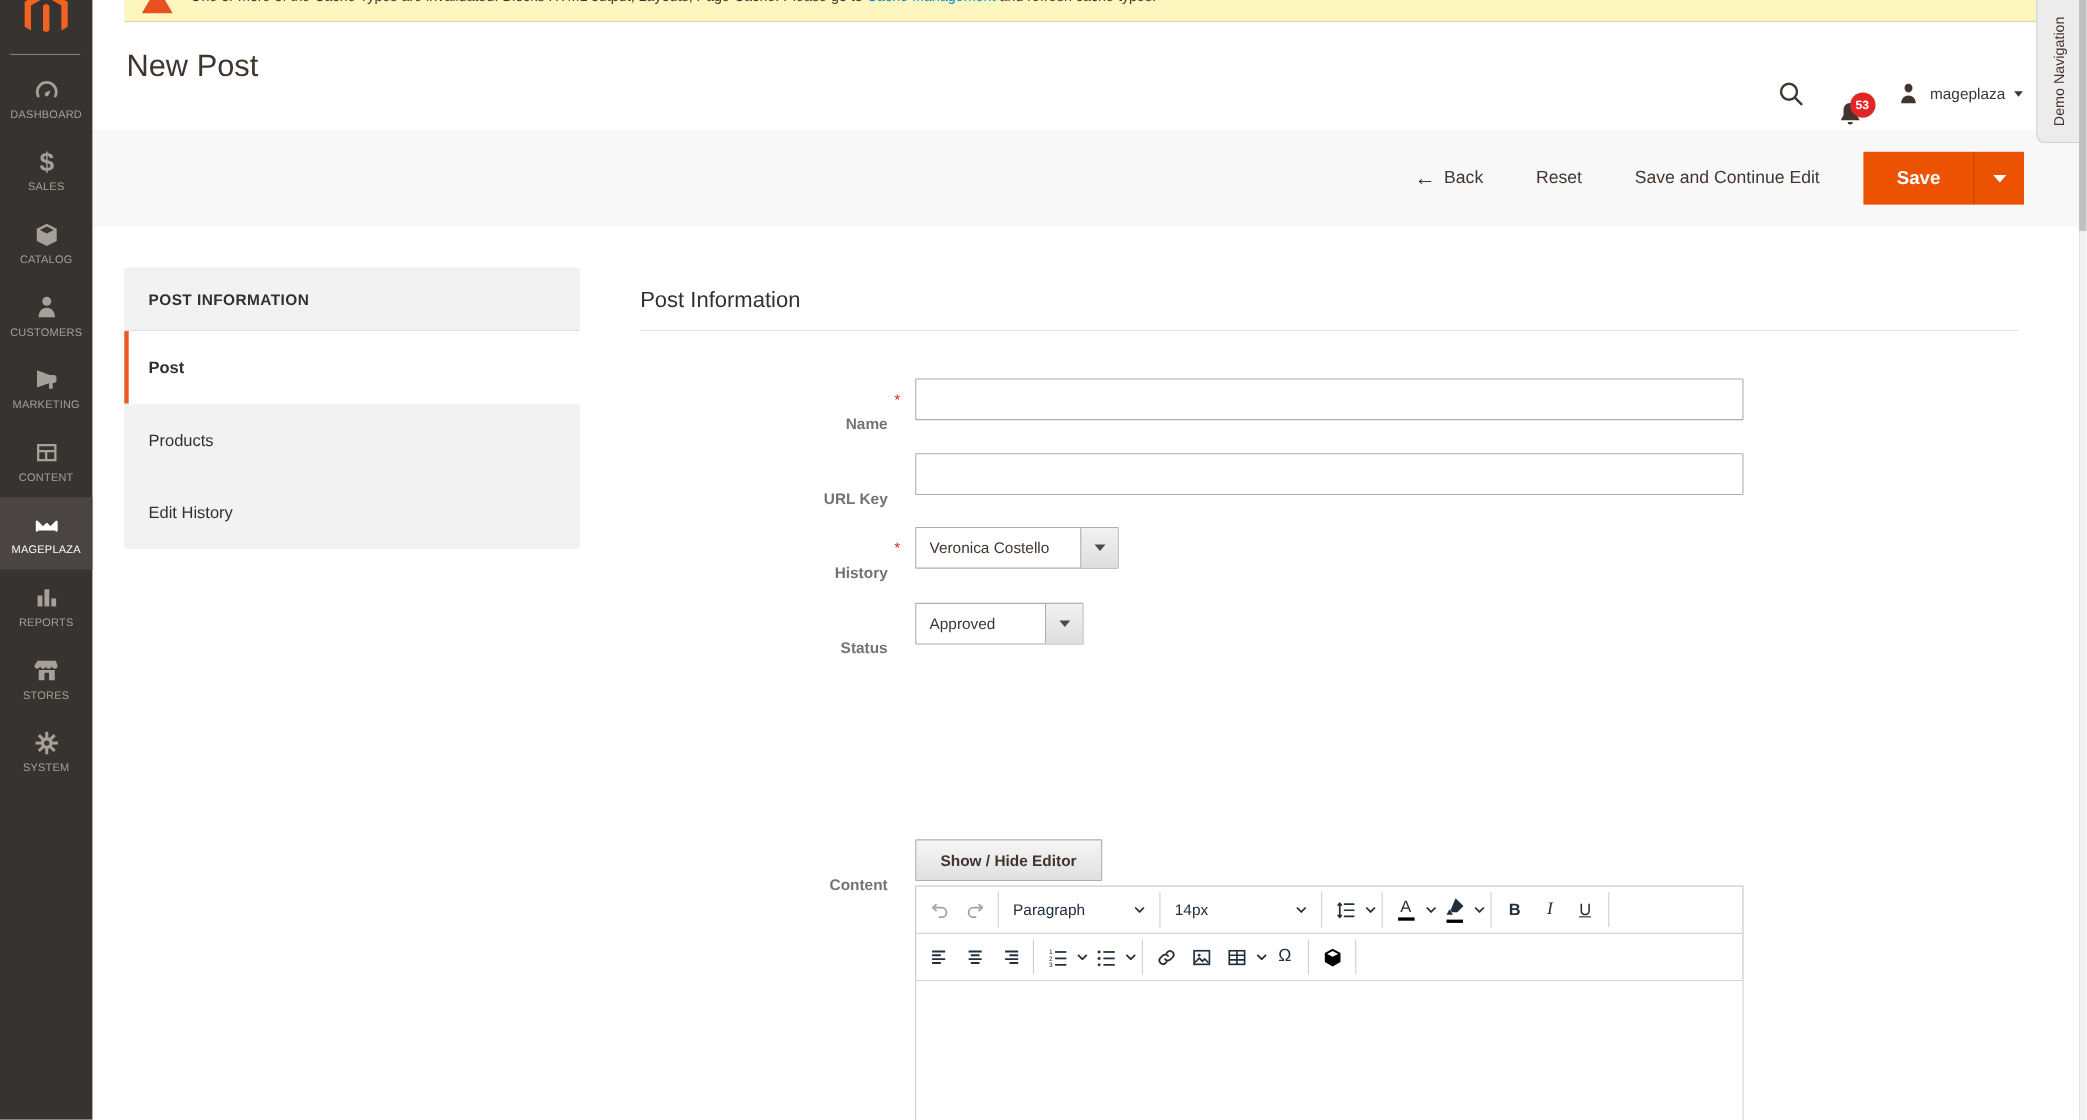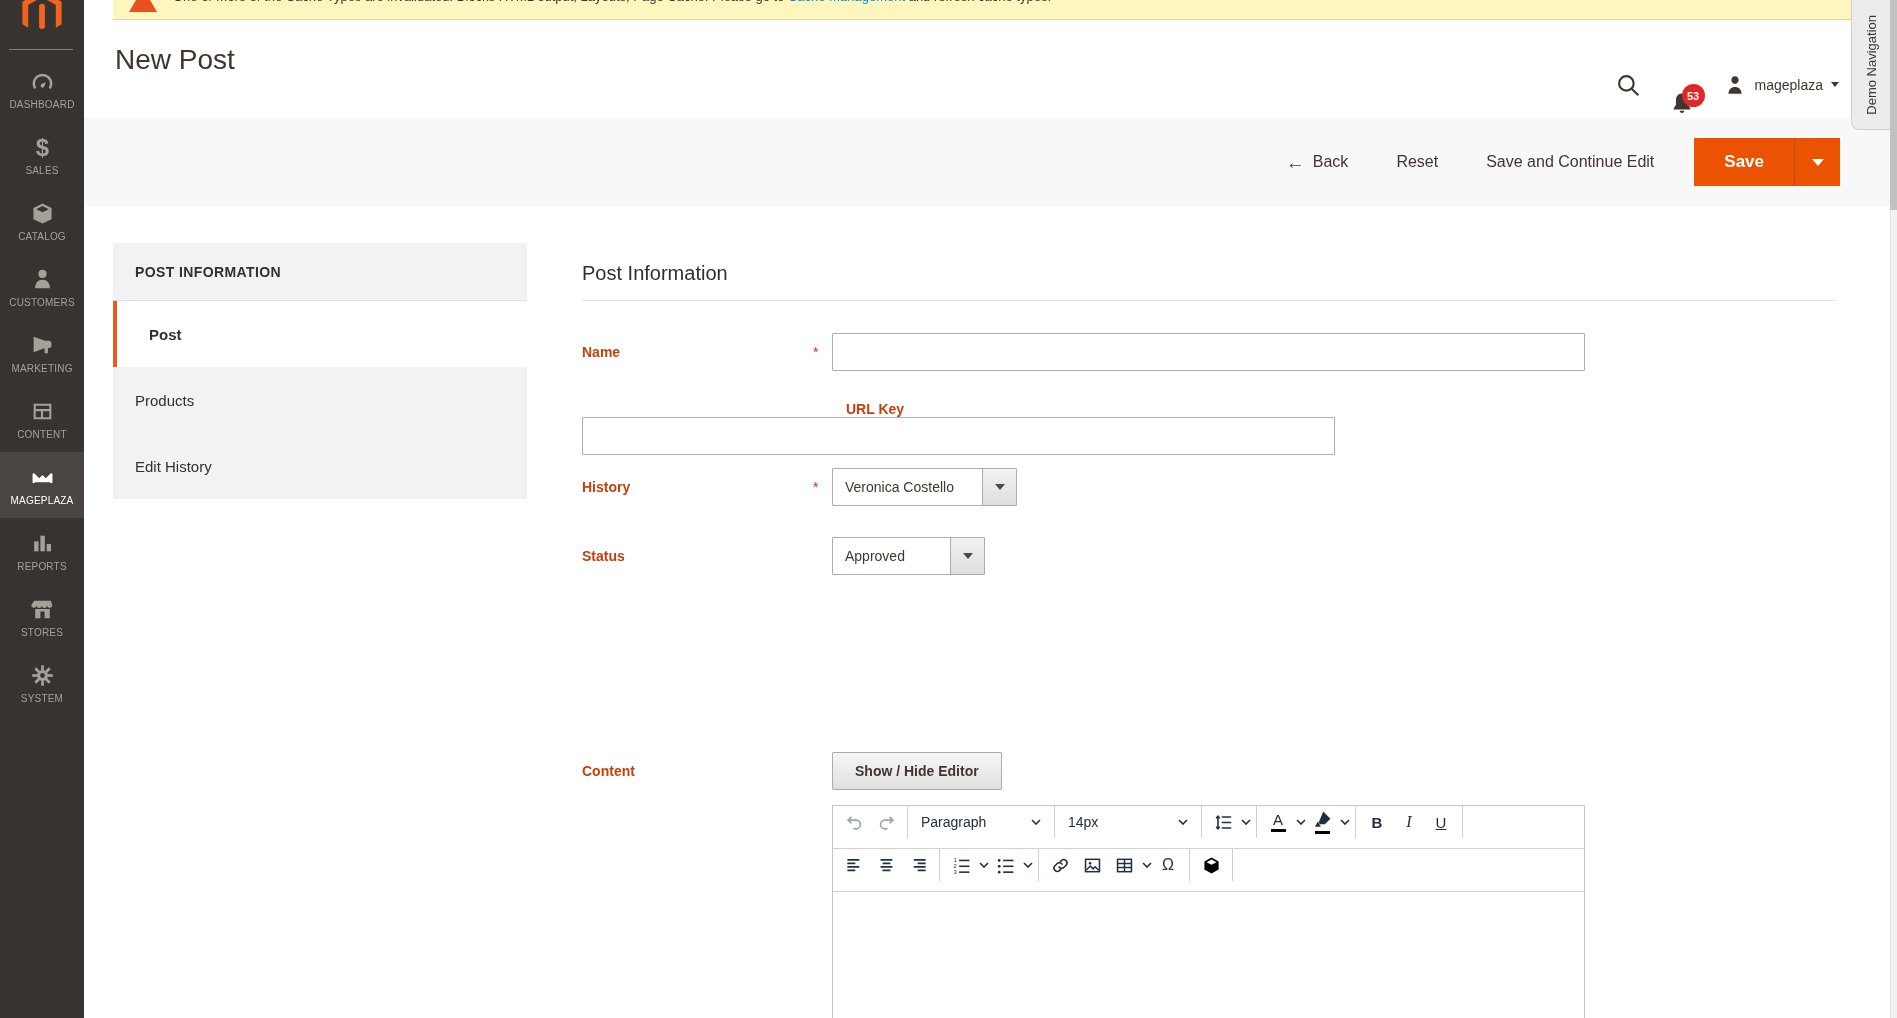--- a/index.html
+++ b/index.html
@@ -49,45 +49,45 @@
   .save-btn { display:flex; height:48px; background:#eb5202; color:#fff; cursor:pointer; }
   .save-main { padding:0 30px; line-height:48px; font-size:17px; font-weight:600; }
   .save-caret { width:46px; border-left:1px solid #c14602; display:flex; align-items:center; justify-content:center; }
   .save-caret .tri { width:0; height:0; border-left:6px solid transparent; border-right:6px solid transparent; border-top:7px solid #fff; }
 
   
   .tab-panel { position:absolute; left:29px; top:243px; width:414px; z-index:2; }
   .tp-header { height:58px; background:#f2f2f2; border-bottom:1px solid #e0e0e0; display:flex; align-items:center;
     padding-left:22px; font-size:14px; font-weight:700; letter-spacing:.4px; color:#303030; }
   .tp-tab { height:66px; background:#f2f2f2; display:flex; align-items:center; padding-left:22px; font-size:15px; color:#303030; cursor:pointer; }
-  .tp-tab.active { background:#fff; border-left:4px solid #e85b27; padding-left:32px; font-weight:600; }
+  .tp-tab.active { background:#fff; border-left:4px solid #e85b27; padding-left:18px; font-weight:600; }
 
   
   .section-title { position:absolute; left:498px; top:262px; width:1253px; font-size:20px; font-weight:400; color:#303030;
     padding-bottom:15px; border-bottom:1px solid #e3e3e3; }
   .frow { position:absolute; left:498px; display:flex; align-items:center; }
   .frow.top-align { align-items:flex-start; }
-  .flabel { width:225px; font-size:14px; font-weight:600; color:#c2410c; }
+  .flabel { width:225px; text-align:right; font-size:14px; font-weight:600; color:#737373;margin-top:44px; }
   .req { color:#e22626; margin-left:6px; width:19px; font-size:14px; }
   .noreq { width:25px; }
   .tinput { width:753px; height:38px; border:1px solid #adadad; border-radius:1px; padding:0 10px; font-size:14px; color:#303030;
     font-family:"Liberation Sans", sans-serif; background:#fff; }
   .tarea { width:753px; height:113px; border:1px solid #adadad; border-radius:1px; padding:6px 10px; font-size:14px; color:#303030;
     font-family:"Liberation Sans", sans-serif; resize:both; }
   .msel { display:flex; height:38px; border:1px solid #adadad; border-radius:1px; background:#fff; cursor:pointer; }
   .msel .val { padding:0 12px; line-height:36px; font-size:14px; color:#41362f; }
   .msel .dbtn { width:34px; background:linear-gradient(#f2f2f2,#dedede); border-left:1px solid #adadad;
     display:flex; align-items:center; justify-content:center; }
   .msel .dbtn .tri { width:0; height:0; border-left:5px solid transparent; border-right:5px solid transparent; border-top:6px solid #514943; }
   .gray-btn { height:38px; padding:0 22px; border:1px solid #adadad; border-radius:1px; background:linear-gradient(#f6f6f6,#e0e0e0);
     font-size:14px; font-weight:600; color:#41362f; cursor:pointer; font-family:"Liberation Sans", sans-serif; }
 
   
   .editor { position:absolute; left:748px; top:805px; width:753px; height:260px; border:1px solid #c5c5c5; background:#fff; }
-  .tb { display:flex; height:43px; border-bottom:1px solid #cfcfcf; align-items:flex-start; }
+  .tb { display:flex; height:43px; border-bottom:1px solid #cfcfcf; align-items:center; }
   .tbg { display:flex; align-items:center; padding:0 5px; border-right:1px solid #cfcfcf; }
   .tbtn { width:32px; height:32px; display:flex; align-items:center; justify-content:center; color:#222f3e; cursor:pointer; border-radius:2px; }
   .tbtn.disabled { color:#9aa2ac; }
   .tbtn svg { width:19px; height:19px; }
   .tsel { display:flex; align-items:center; justify-content:space-between; width:136px; padding:0 8px; font-size:14px; color:#222f3e;
     height:32px; cursor:pointer; }
   .chev { width:10px; height:6px; stroke:#222f3e; fill:none; stroke-width:1.6; }
   .mini-chev { margin-left:2px; cursor:pointer; display:flex; align-items:center; }
   .fmt-letter { font-size:15px; color:#222f3e; line-height:1; }
   .bold-b { font-weight:700; } .ital-i { font-style:italic; font-family:"Liberation Serif", serif; font-size:16px; }
@@ -265,21 +265,21 @@
   </div>
 
   <div class="section-title">Post Information</div>
 
   <div class="frow" style="top:333px;">
     <div class="flabel">Name</div>
     <div class="req">*</div>
     <input class="tinput" type="text" value="" style="">
   </div>
 
-  <div class="frow" style="top:401px;flex-direction:column;">
+  <div class="frow" style="top:401px;">
     <div class="flabel">URL Key</div>
     <div class="noreq"></div>
     <input class="tinput" type="text" value="" style="">
   </div>
 
   <div class="frow" style="top:468px;">
     <div class="flabel">History</div>
     <div class="req">*</div>
     <div class="msel">
       <div class="val" style="width:149px;">Veronica Costello</div>

